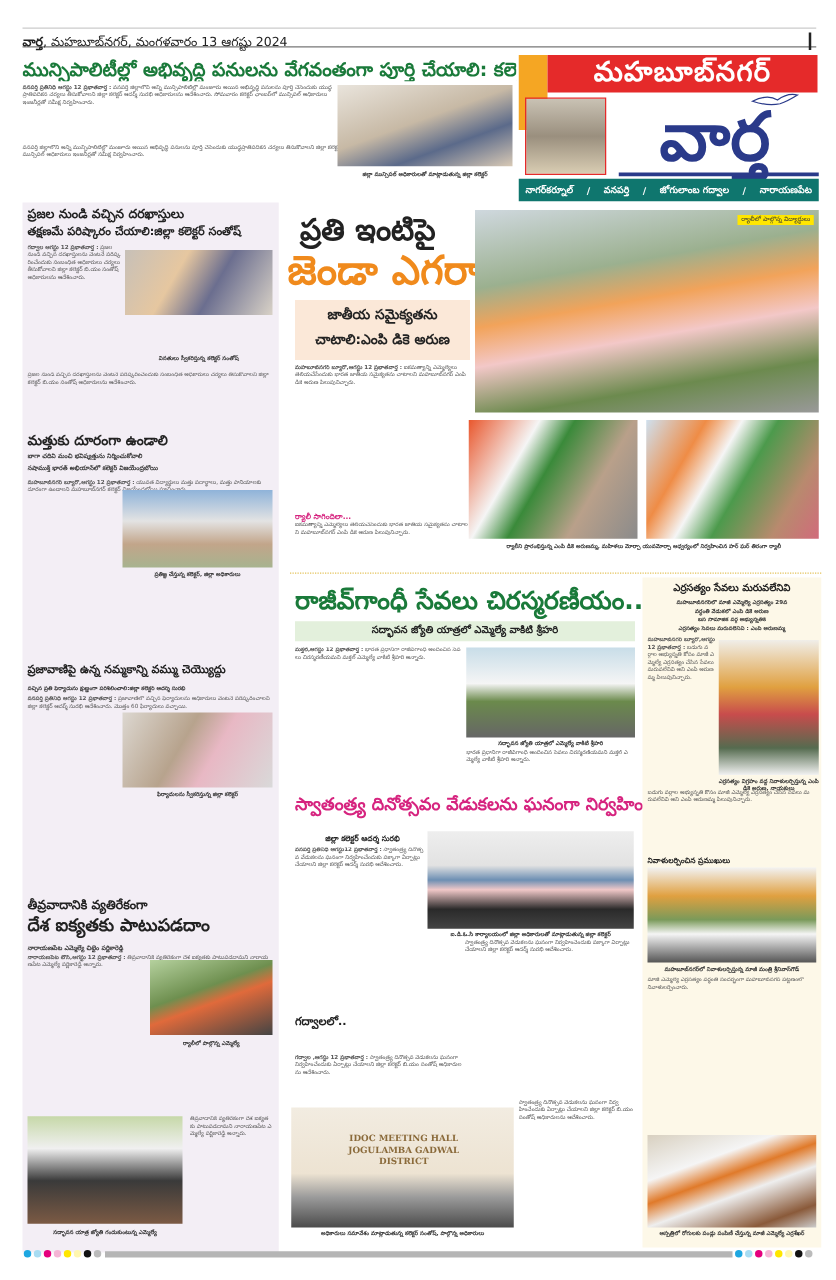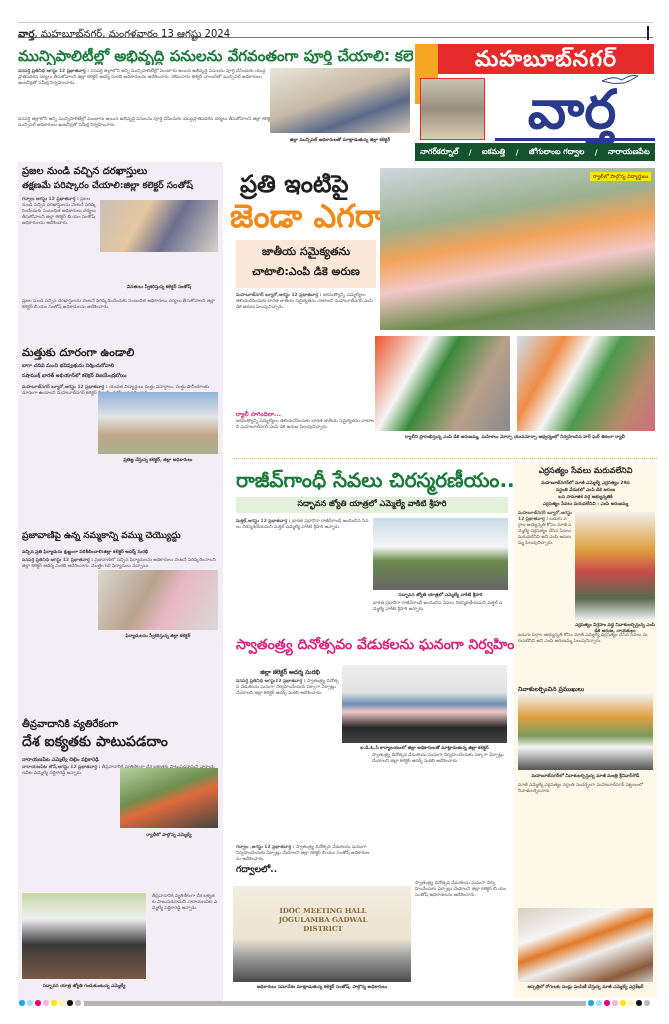--- a/index.html
+++ b/index.html
@@ -13,21 +13,21 @@
   .h-orange { color: #f08a1c; }
   .h-pink { color: #d6247f; }
   .h-dark { color: #222; }
   .body-text { font-size: 4.5px; line-height: 6px; color: #555; overflow: hidden; word-break: break-all; }
   .photo { background: linear-gradient(135deg, #8aa 0%, #c9b8a8 40%, #d0c0b0 60%, #7a8b7a 100%); }
   .caption { font-size: 4.5px; color: #333; text-align: center; font-weight: bold; }
   .panel-lilac { background: #f3eef5; }
   .panel-cream { background: #fdf8e8; }
   .masthead-top { background: #e52a2a; color: #fff; font-weight: bold; font-size: 30px; text-align: center; letter-spacing: 1px; }
   .masthead-logo { color: #2a3a8a; font-weight: bold; font-size: 70px; text-align: center; line-height: 80px; }
-  .masthead-bar { background: #14532d; color: #fff; font-size: 10px; font-weight: bold; display: flex; justify-content: space-around; align-items: center; }
+  .masthead-bar { background: #0f766e; color: #fff; font-size: 10px; font-weight: bold; display: flex; justify-content: space-around; align-items: center; }
   .yellow-tag { background: #ffe600; font-size: 5px; padding: 1px 3px; color: #333; }
   .dots { display: flex; gap: 2px; align-items: center; }
   .dot { width: 6px; height: 6px; border-radius: 50%; }
   .greybar { background: #b5b5b5; height: 5px; }
   .sep-dotted { border-top: 1px dotted #e3c25a; }
 </style>
 </head>
 <body>
 
 <div class="abs dateline">
@@ -48,21 +48,21 @@
 <div class="abs photo" style="left:420px;top:78px;width:65px;height:62px;border:1px solid #e52a2a;background:linear-gradient(180deg,#c9c2b4 0%,#9a8f7e 50%,#d9cdb3 100%);"></div>
 <div class="abs" style="left:600px;top:72px;width:40px;height:14px;">
   <svg width="40" height="14" viewBox="0 0 40 14">
       <path d="M2 8 Q14 2 22 7 Q30 1 38 3 Q30 8 24 10 Q14 12 2 8Z" fill="#fff" stroke="#2a3a8a" stroke-width="1"></path>
     </svg>
 </div>
 <div class="abs masthead-logo" style="left:488px;top:80px;width:168px;height:60px;font-size:54px;line-height:60px;">వార్త</div>
 <div class="abs" style="left:495px;top:138px;width:160px;height:3px;background:#2a3a8a;"></div>
 <div class="abs masthead-bar" style="left:415px;top:143px;width:240px;height:18px;font-size:7.5px;">
   <span>నాగర్‌కర్నూల్</span>/
-  <span>ఐకమత్తి</span>/
+  <span>వనపర్తి</span>/
   <span>జోగులాంబ గద్వాల</span>/
   <span>నారాయణపేట</span>
 </div>
 
 <div class="abs panel-lilac" style="left:18px;top:162px;width:205px;height:840px;"></div>
 <div class="abs headline h-dark" style="left:22px;top:165px;width:200px;font-size:10px;">ప్రజల నుండి వచ్చిన దరఖాస్తులు</div>
 <div class="abs headline h-dark" style="left:22px;top:180px;width:200px;font-size:9px;white-space:nowrap;">తక్షణమే పరిష్కారం చేయాలి:జిల్లా కలెక్టర్ సంతోష్</div>
 <div class="abs body-text" style="left:22px;top:196px;width:75px;height:108px;">
   <b>గద్వాల ఆగస్టు 12 ప్రభాతవార్త :</b> <span>ప్రజల నుండి వచ్చిన దరఖాస్తులను వెంటనే పరిష్కరించేందుకు సంబంధిత అధికారులు చర్యలు తీసుకోవాలని జిల్లా కలెక్టర్ బి.యం సంతోష్ అధికారులను ఆదేశించారు.</span>
 </div>
@@ -129,21 +129,21 @@
 <div class="abs body-text" style="left:373px;top:600px;width:135px;height:28px;">భారత ప్రధానిగా రాజీవ్‌గాంధీ అందించిన సేవలు చిరస్మరణీయమని మక్తల్ ఎమ్మెల్యే వాకిటి శ్రీహరి అన్నారు.</div>
 
 <div class="abs headline h-pink" style="left:236px;top:636px;width:280px;font-size:14px;white-space:nowrap;">స్వాతంత్ర్య దినోత్సవం వేడుకలను ఘనంగా నిర్వహించాలి</div>
 <div class="abs headline h-dark" style="left:240px;top:668px;width:100px;font-size:6px;text-align:center;">జిల్లా కలెక్టర్ ఆదర్శ సురభి</div>
 <div class="abs body-text" style="left:236px;top:678px;width:105px;height:160px;">
   <b>వనపర్తి ప్రతినిధి ఆగస్టు12 ప్రభాతవార్త :</b> <span>స్వాతంత్ర్య దినోత్సవ వేడుకలను ఘనంగా నిర్వహించేందుకు పక్కాగా ఏర్పాట్లు చేయాలని జిల్లా కలెక్టర్ ఆదర్శ్ సురభి ఆదేశించారు.</span>
 </div>
 <div class="abs photo" style="left:342px;top:665px;width:165px;height:78px;background:linear-gradient(180deg,#eeeeee 0%,#e2e2e2 35%,#6d8fb3 50%,#f0c8c8 60%,#2a2a2a 80%,#444 100%);"></div>
 <div class="abs caption" style="left:342px;top:745px;width:165px;">ఐ.డి.ఓ.సి కార్యాలయంలో జిల్లా అధికారులతో మాట్లాడుతున్న జిల్లా కలెక్టర్</div>
 <div class="abs body-text" style="left:372px;top:752px;width:135px;height:100px;">స్వాతంత్ర్య దినోత్సవ వేడుకలను ఘనంగా నిర్వహించేందుకు పక్కాగా ఏర్పాట్లు చేయాలని జిల్లా కలెక్టర్ ఆదర్శ్ సురభి ఆదేశించారు.</div>
-<div class="abs headline h-dark" style="left:236px;top:864px;font-size:9px;">గద్వాలలో..</div>
+<div class="abs headline h-dark" style="left:236px;top:812px;font-size:9px;">గద్వాలలో..</div>
 <div class="abs body-text" style="left:236px;top:844px;width:135px;height:36px;">
   <b>గద్వాల ,ఆగస్టు 12 ప్రభాతవార్త :</b> <span>స్వాతంత్ర్య దినోత్సవ వేడుకలను ఘనంగా నిర్వహించేందుకు ఏర్పాట్లు చేయాలని జిల్లా కలెక్టర్ బి.యం సంతోష్ అధికారులను ఆదేశించారు.</span>
 </div>
 <div class="abs photo" style="left:233px;top:886px;width:178px;height:96px;background:linear-gradient(180deg,#f2ece1 0%,#ede3d2 55%,#9a9a9a 75%,#4b4b4b 100%);">
   <div style="color:#8a6a3a;font-family:'DejaVu Serif',serif;font-size:7px;text-align:center;margin-top:20px;width:120px;margin-left:30px;font-weight:bold;">IDOC MEETING HALL JOGULAMBA GADWAL DISTRICT</div>
 </div>
 <div class="abs caption" style="left:233px;top:984px;width:178px;">అధికారులు సమావేశం మాట్లాడుతున్న కలెక్టర్ సంతోష్, పాల్గొన్న అధికారులు</div>
 <div class="abs body-text" style="left:415px;top:880px;width:93px;height:105px;">స్వాతంత్ర్య దినోత్సవ వేడుకలను ఘనంగా నిర్వహించేందుకు ఏర్పాట్లు చేయాలని జిల్లా కలెక్టర్ బి.యం సంతోష్ అధికారులను ఆదేశించారు.</div>
 
 <div class="abs panel-cream" style="left:514px;top:462px;width:143px;height:536px;"></div>

